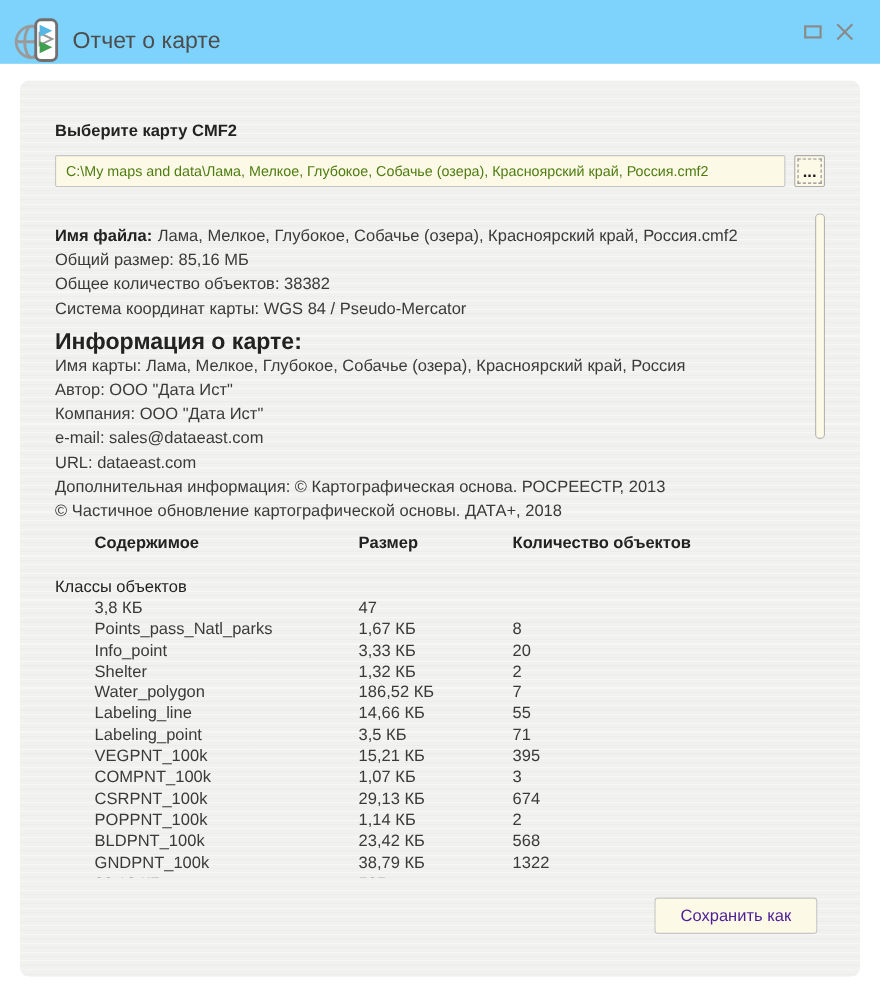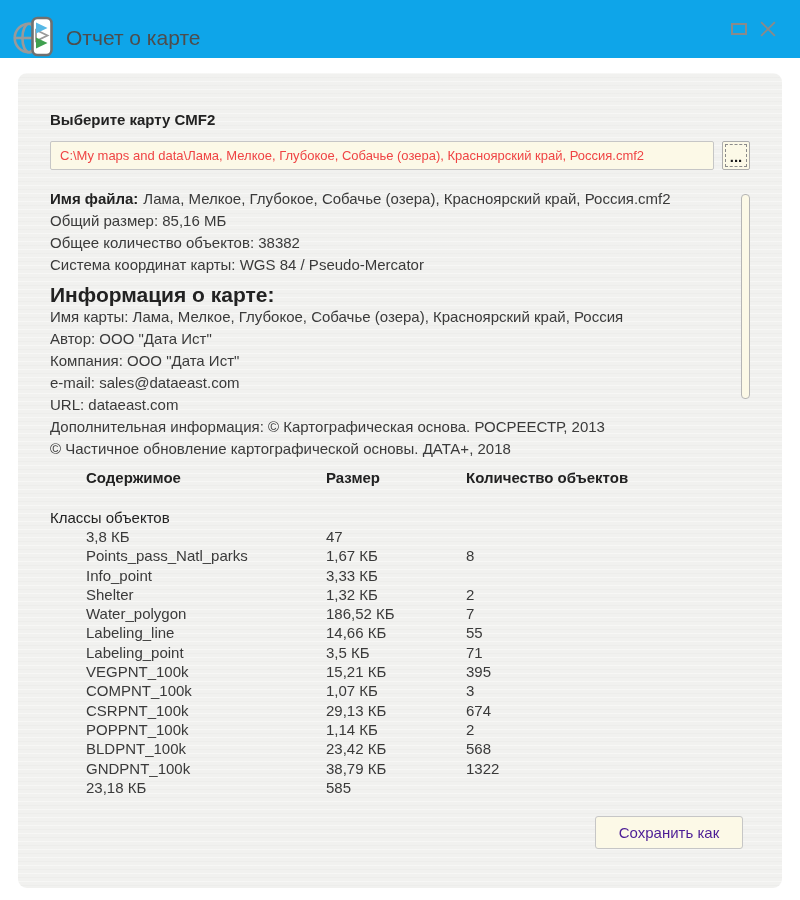--- a/index.html
+++ b/index.html
@@ -7,21 +7,21 @@
   body {
     width: 800px; height: 900px;
     position: relative;
     background: #ffffff;
     font-family: "Liberation Sans", sans-serif;
     overflow: hidden;
     color: var(--text, #3a3a3a);
   }
 
   
-  .titlebar { position: absolute; top: 0; left: 0; right: 0; height: 58px; background: #0ea5e9; }
+  .titlebar { position: absolute; top: 0; left: 0; right: 0; height: 58px; background: #7dd3fc; }
   .app-icon { position: absolute; left: 12px; top: 13px; width: 48px; height: 48px; }
   .page-title {
     position: absolute; left: 66px; top: 26px;
     font-size: 21px; color: #4d4d4d; white-space: nowrap;
   }
   .win-controls { position: absolute; top: 21px; right: 24px; display: flex; gap: 13px; align-items: center; }
   .max-btn { width: 15px; height: 12px; border: 2px solid var(--control-gray, #8a8a8a); background: transparent; cursor: pointer; }
   .close-btn { width: 16px; height: 16px; background: transparent; border: none; padding: 0; cursor: pointer; display: flex; }
   .close-btn svg { width: 16px; height: 16px; }
 
@@ -41,40 +41,40 @@
   .picker-label { font-size: 15px; font-weight: 700; color: var(--text-strong, #222); white-space: nowrap; }
 
   .path-row { display: flex; gap: 8px; margin-top: 13px; }
   .path-input {
     flex: 1; height: 29px;
     background: var(--accent-cream, #fcf9e7);
     border: 1px solid var(--border-gray, #c6c6c6);
     border-radius: 2px;
     padding: 0 9px;
     font-family: "Liberation Sans", sans-serif;
-    font-size: 13px; color: #ef4444;
+    font-size: 13px; color: #4d7c0f;
     outline: none;
   }
   .browse-btn {
     width: 28px; height: 29px;
     background: var(--accent-cream, #fcf9e7);
     border: 1px solid #adadad;
     border-radius: 2px;
     outline: 1px dashed #8b8b8b; outline-offset: -4px;
     font-family: "Liberation Sans", sans-serif;
     font-size: 15px; font-weight: 700; color: #1a1a1a;
     line-height: 30px; text-align: center; padding: 0;
     cursor: pointer;
   }
 
   
   .scroll-region { position: relative; margin-top: 16px; height: 612px; overflow: hidden; }
   .report-text { padding-right: 60px; }
   .info-line, .file-name-line { font-size: 15px; line-height: 22px; white-space: nowrap; }
-  .file-name-line { margin-top: 2px; }
+  .file-name-line { margin-top: 18px; }
   .strong { font-weight: 700; color: var(--text-strong, #222); }
   .file-name-value { margin-left: 5px; }
   .map-info-label { margin-top: 8px; font-size: 21px; line-height: 22px; }
 
   .content-table { margin-top: 8px; }
   .thead, .trow { display: grid; grid-template-columns: 240px 140px 1fr; margin-left: 36px; }
   .thead { font-size: 15px; font-weight: 700; color: var(--text-strong, #222); line-height: 20px; }
   .group-label { margin-top: 20px; font-size: 15px; font-weight: 400; color: var(--text-strong, #222); line-height: 19px; }
   .trow { font-size: 15px; line-height: 19.3px; white-space: nowrap; }
 
@@ -175,20 +175,21 @@
               <div>47</div>
             </div>
             <div class="trow">
               <div>Points_pass_Natl_parks</div>
               <div>1,67 КБ</div>
               <div>8</div>
             </div>
             <div class="trow">
               <div>Info_point</div>
               <div>3,33 КБ</div>
+              <div>20</div>
             </div>
             <div class="trow">
               <div>Shelter</div>
               <div>1,32 КБ</div>
               <div>2</div>
             </div>
             <div class="trow">
               <div>Water_polygon</div>
               <div>186,52 КБ</div>
               <div>7</div>

